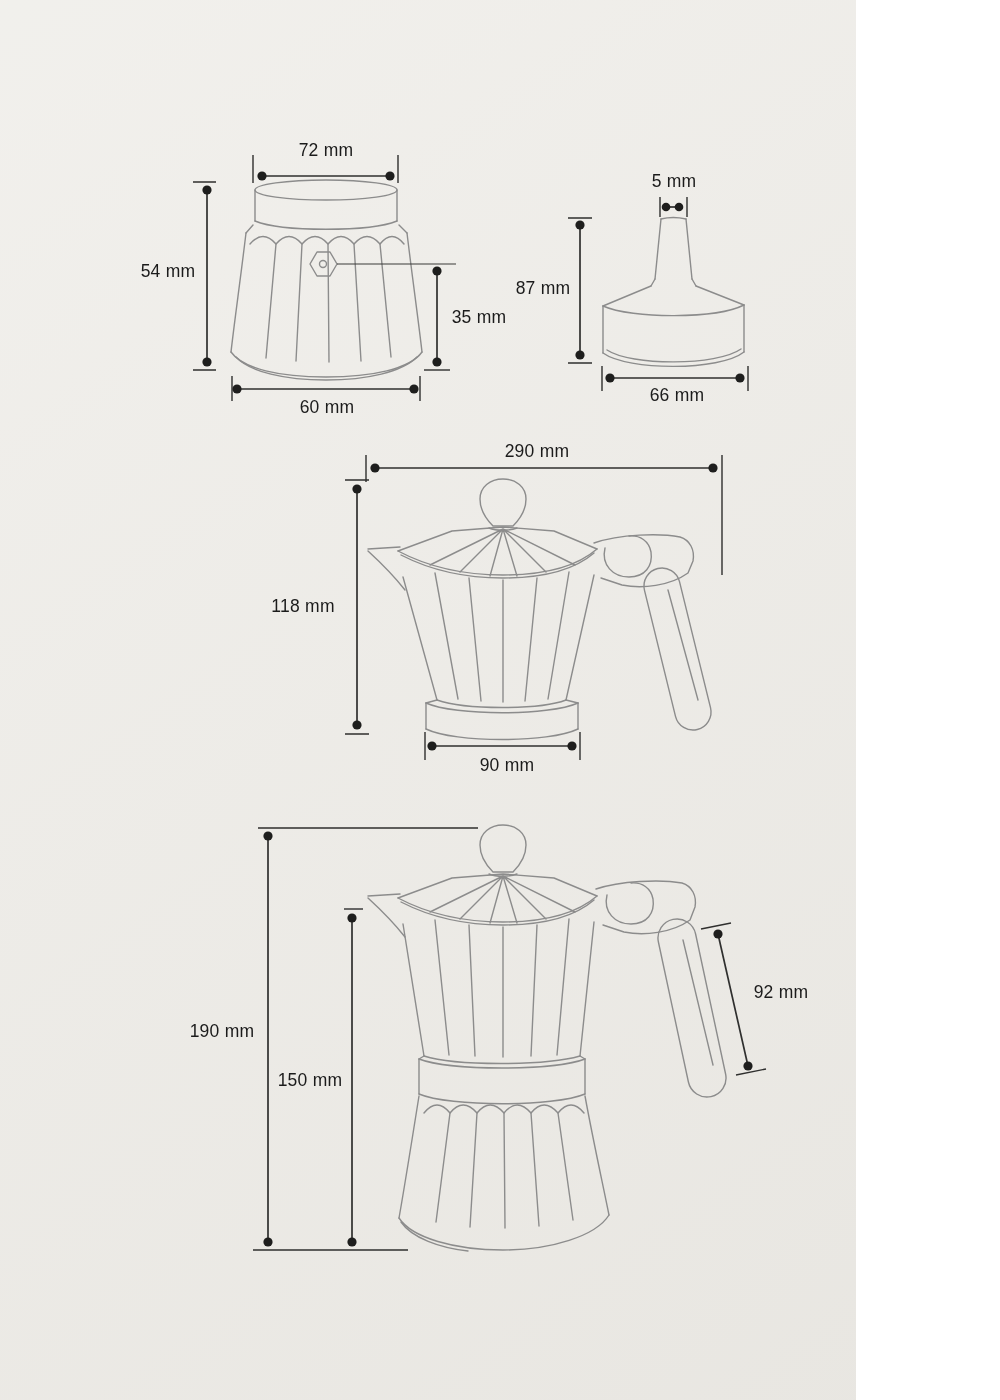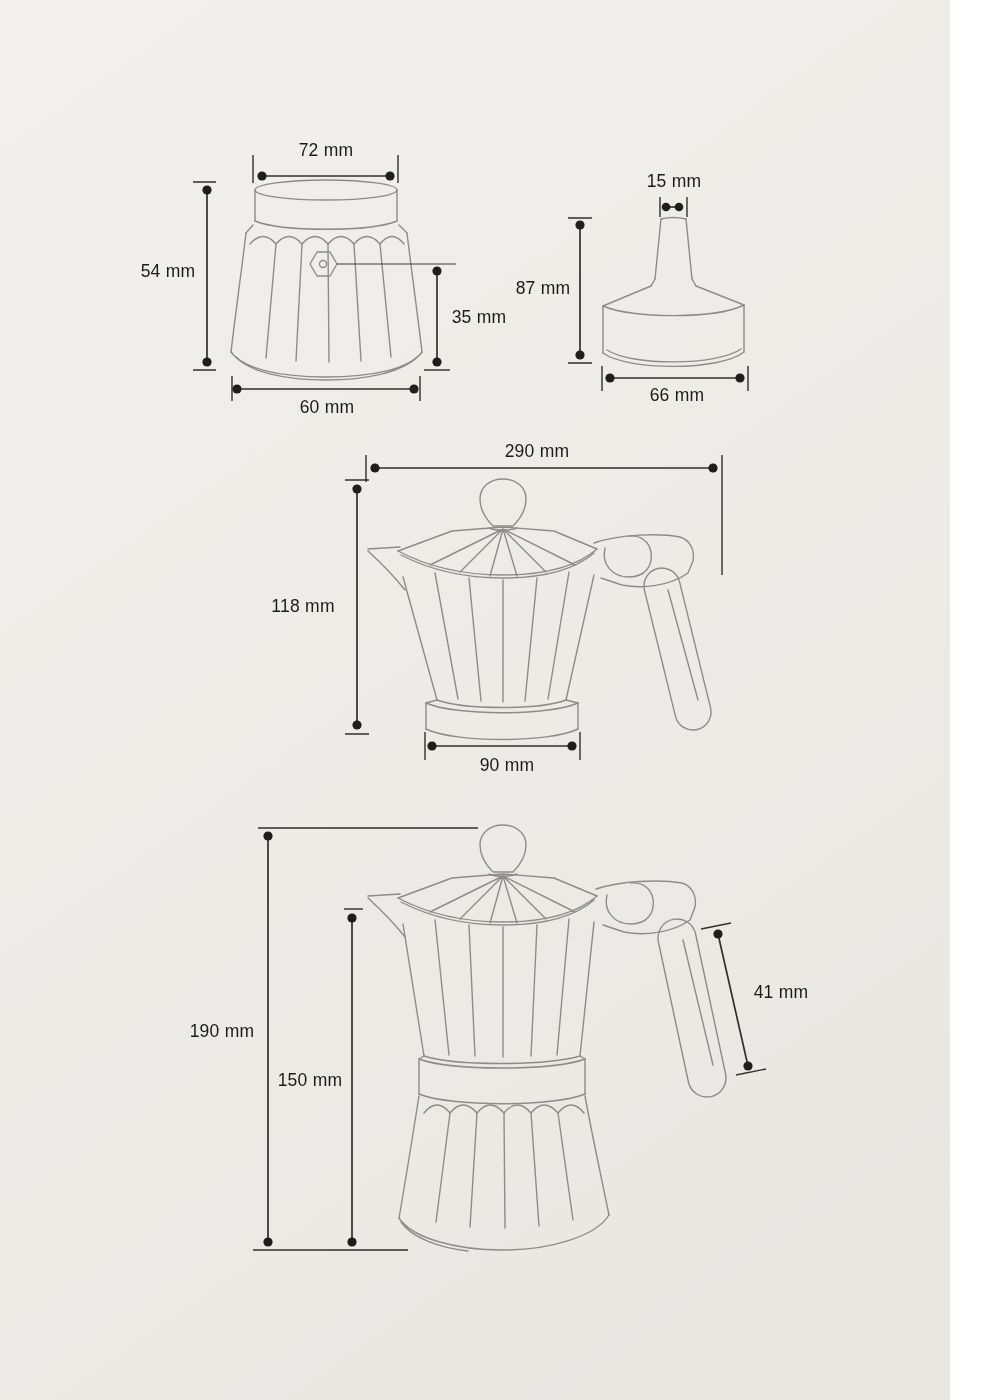--- a/index.html
+++ b/index.html
@@ -1,18 +1,18 @@
 <!DOCTYPE html>
 <html><head>
 <meta charset="utf-8">
 <style>
   html,body{margin:0;padding:0;}
   .canvas{
     position:relative;
-    width:950px;height:1400px;
+    width:856px;height:1400px;
     background:#edebe6;
     background-image:linear-gradient(145deg, rgba(255,255,255,.25), rgba(0,0,0,.02));
     overflow:hidden;
     font-family:"Liberation Sans", sans-serif;
   }
   .art{position:absolute;left:0;top:0;}
   .dim-label{
     position:absolute;
     transform:translate(-50%,-50%);
     font:400 17.5px/1.1 "Liberation Sans", sans-serif;
@@ -200,25 +200,25 @@
       <circle class="dot" cx="718" cy="934" r="4.6"></circle>
         <circle class="dot" cx="748" cy="1066" r="4.6"></circle>
     </g>
   </svg>
 
   <div class="dim-label" style="left:326px;top:151px">72 mm</div>
   <div class="dim-label" style="left:168px;top:272px">54 mm</div>
   <div class="dim-label" style="left:479px;top:318px">35 mm</div>
   <div class="dim-label" style="left:327px;top:408px">60 mm</div>
 
-  <div class="dim-label" style="left:674px;top:182px">15 mm</div>
+  <div class="dim-label" style="left:674px;top:182px">5 mm</div>
   <div class="dim-label" style="left:543px;top:289px">87 mm</div>
   <div class="dim-label" style="left:677px;top:396px">66 mm</div>
 
   <div class="dim-label" style="left:537px;top:452px">290 mm</div>
   <div class="dim-label" style="left:303px;top:607px">118 mm</div>
   <div class="dim-label" style="left:507px;top:766px">90 mm</div>
 
   <div class="dim-label" style="left:222px;top:1032px">190 mm</div>
   <div class="dim-label" style="left:310px;top:1081px">150 mm</div>
-  <div class="dim-label" style="left:781px;top:993px">41 mm</div>
+  <div class="dim-label" style="left:781px;top:993px">92 mm</div>
 
 </div>
 
 </body></html>

